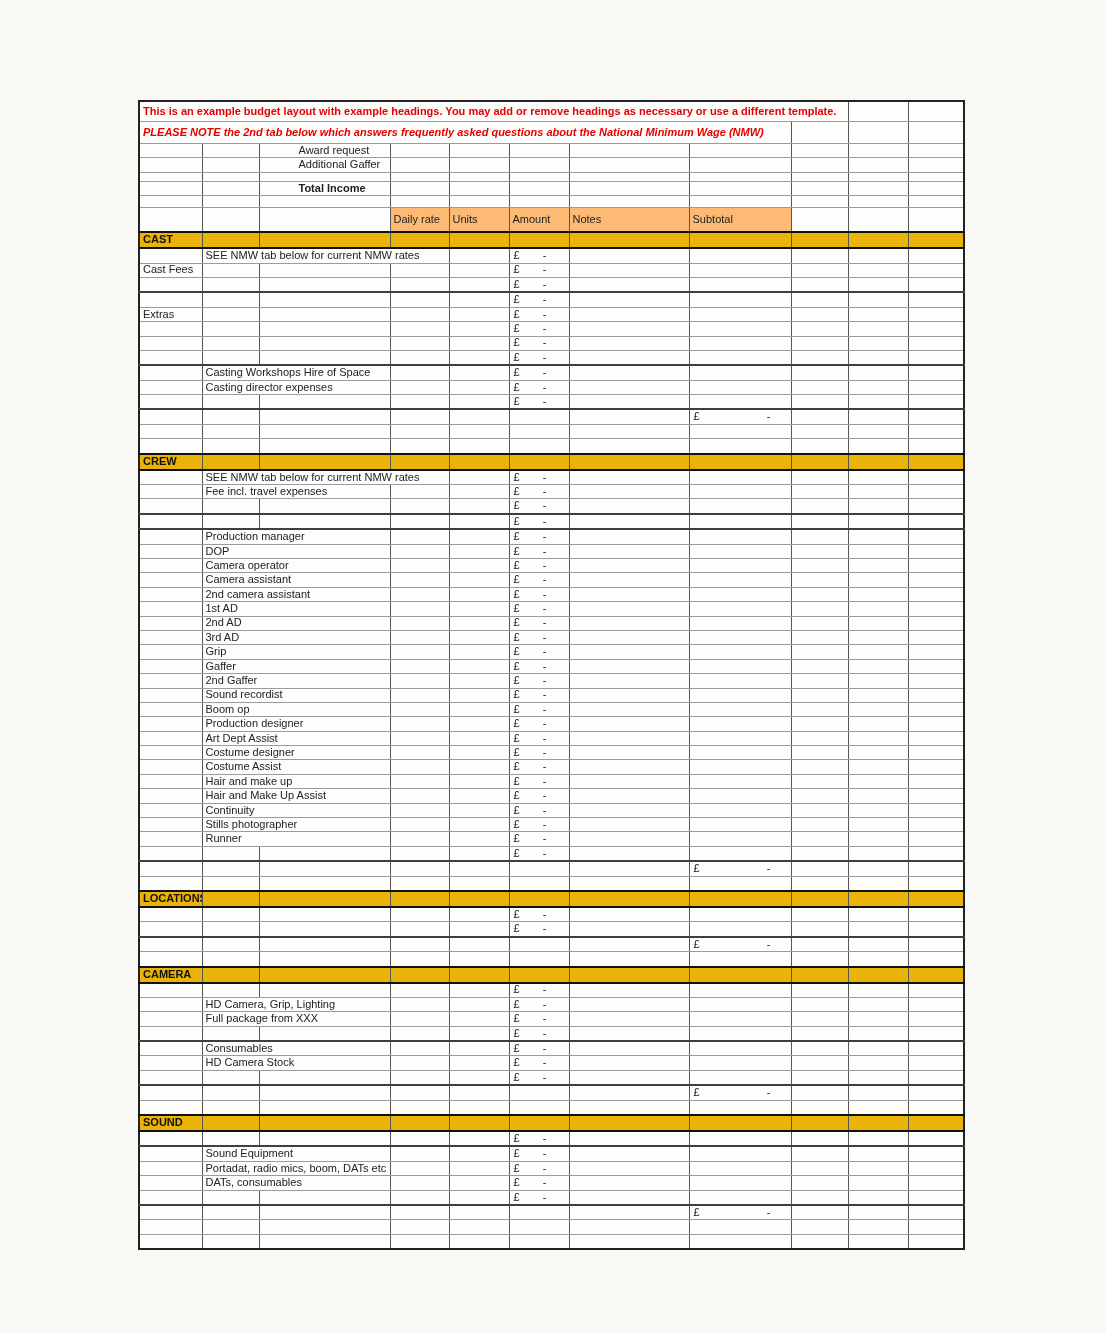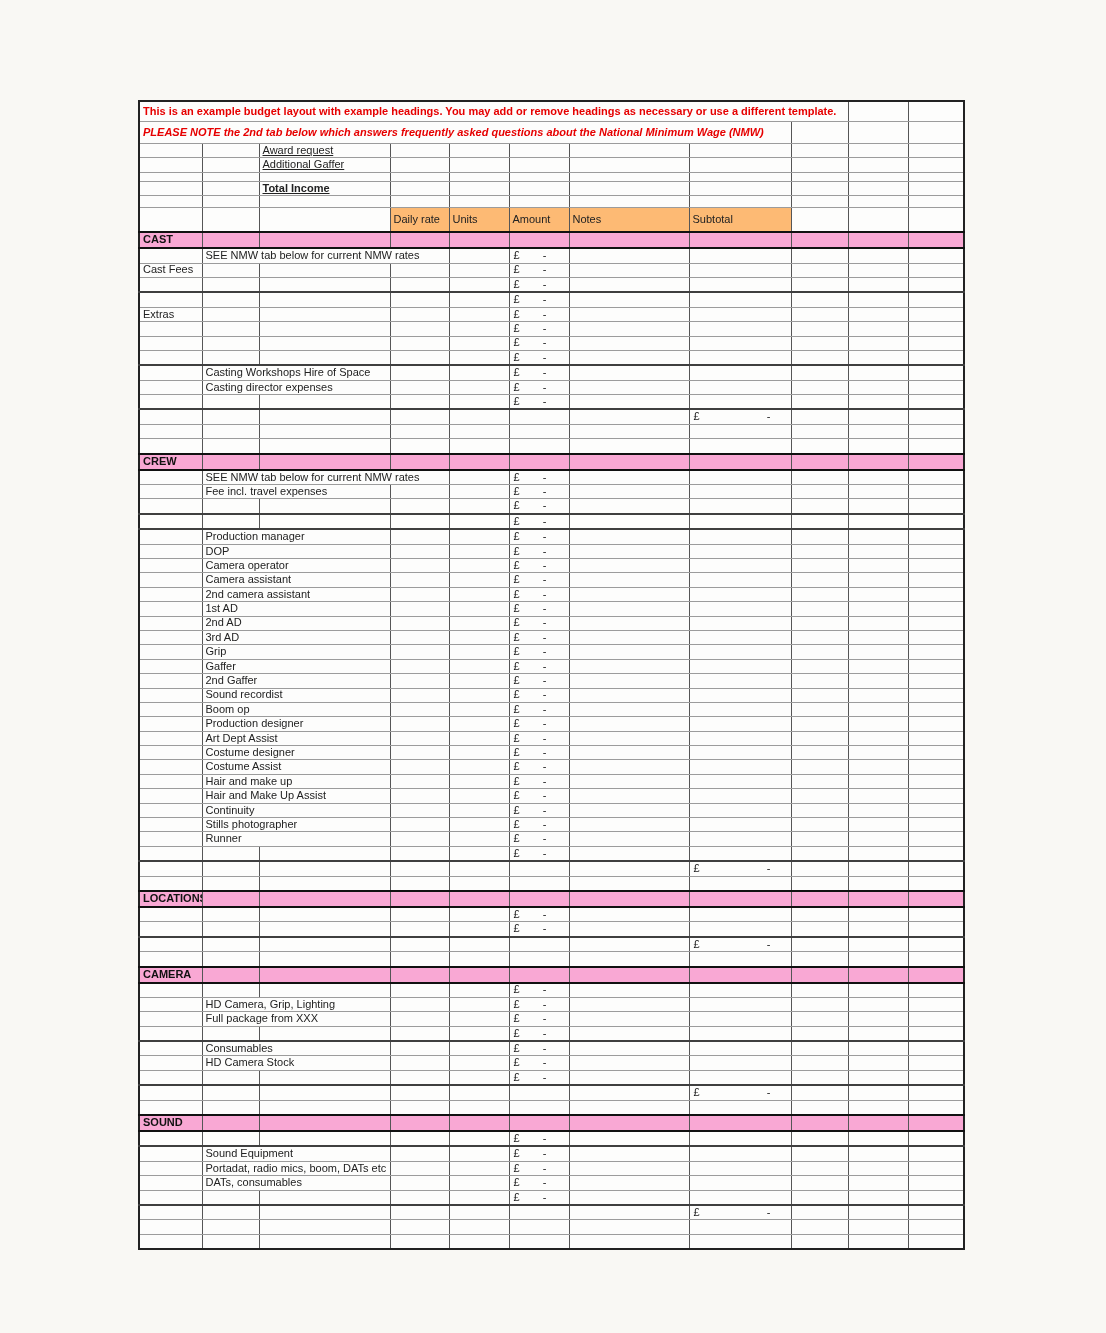--- a/index.html
+++ b/index.html
@@ -11,25 +11,25 @@
      border-top:1px solid #9c9c9c;border-bottom:1px solid #9c9c9c;
      height:13.4px;padding:0 3px;font-size:11px;color:#222;line-height:1.05;
      white-space:nowrap;overflow:hidden;vertical-align:middle;}
   
   tr.r-notice1 td{height:19px;}
   tr.r-notice2 td{height:21px;font-style:italic;}
   tr.r-gap-s td{height:8px;}
   tr.r-gap-m td{height:11px;}
   tr.r-colhead td{height:23px;}
   .red-text{color:#e60000;font-weight:bold;font-size:11px;}
-  .u{text-decoration:underline;}
+  .u{margin-left:36px;}
   .b{font-weight:bold;}
   .yellow{background:#fdba74;}
   
-  tr.section td{background:#f9a8d4;border-top:2px solid #111;border-bottom:2px solid #111;height:14px;}
+  tr.section td{background:#eab308;border-top:2px solid #111;border-bottom:2px solid #111;height:14px;}
   tr.section td.sec-title{font-weight:bold;color:#111;}
   tr.sep td{border-top:2px solid #3f3f3f;}
   .money{display:flex;justify-content:space-between;align-items:center;width:100%;}
   .money .cur{padding-left:1px;}
   td.amount-cell .money{padding-right:19px;box-sizing:border-box;}
   td.subtotal-cell .money{padding-right:17px;box-sizing:border-box;}
 </style>
 </head>
 <body>
 

